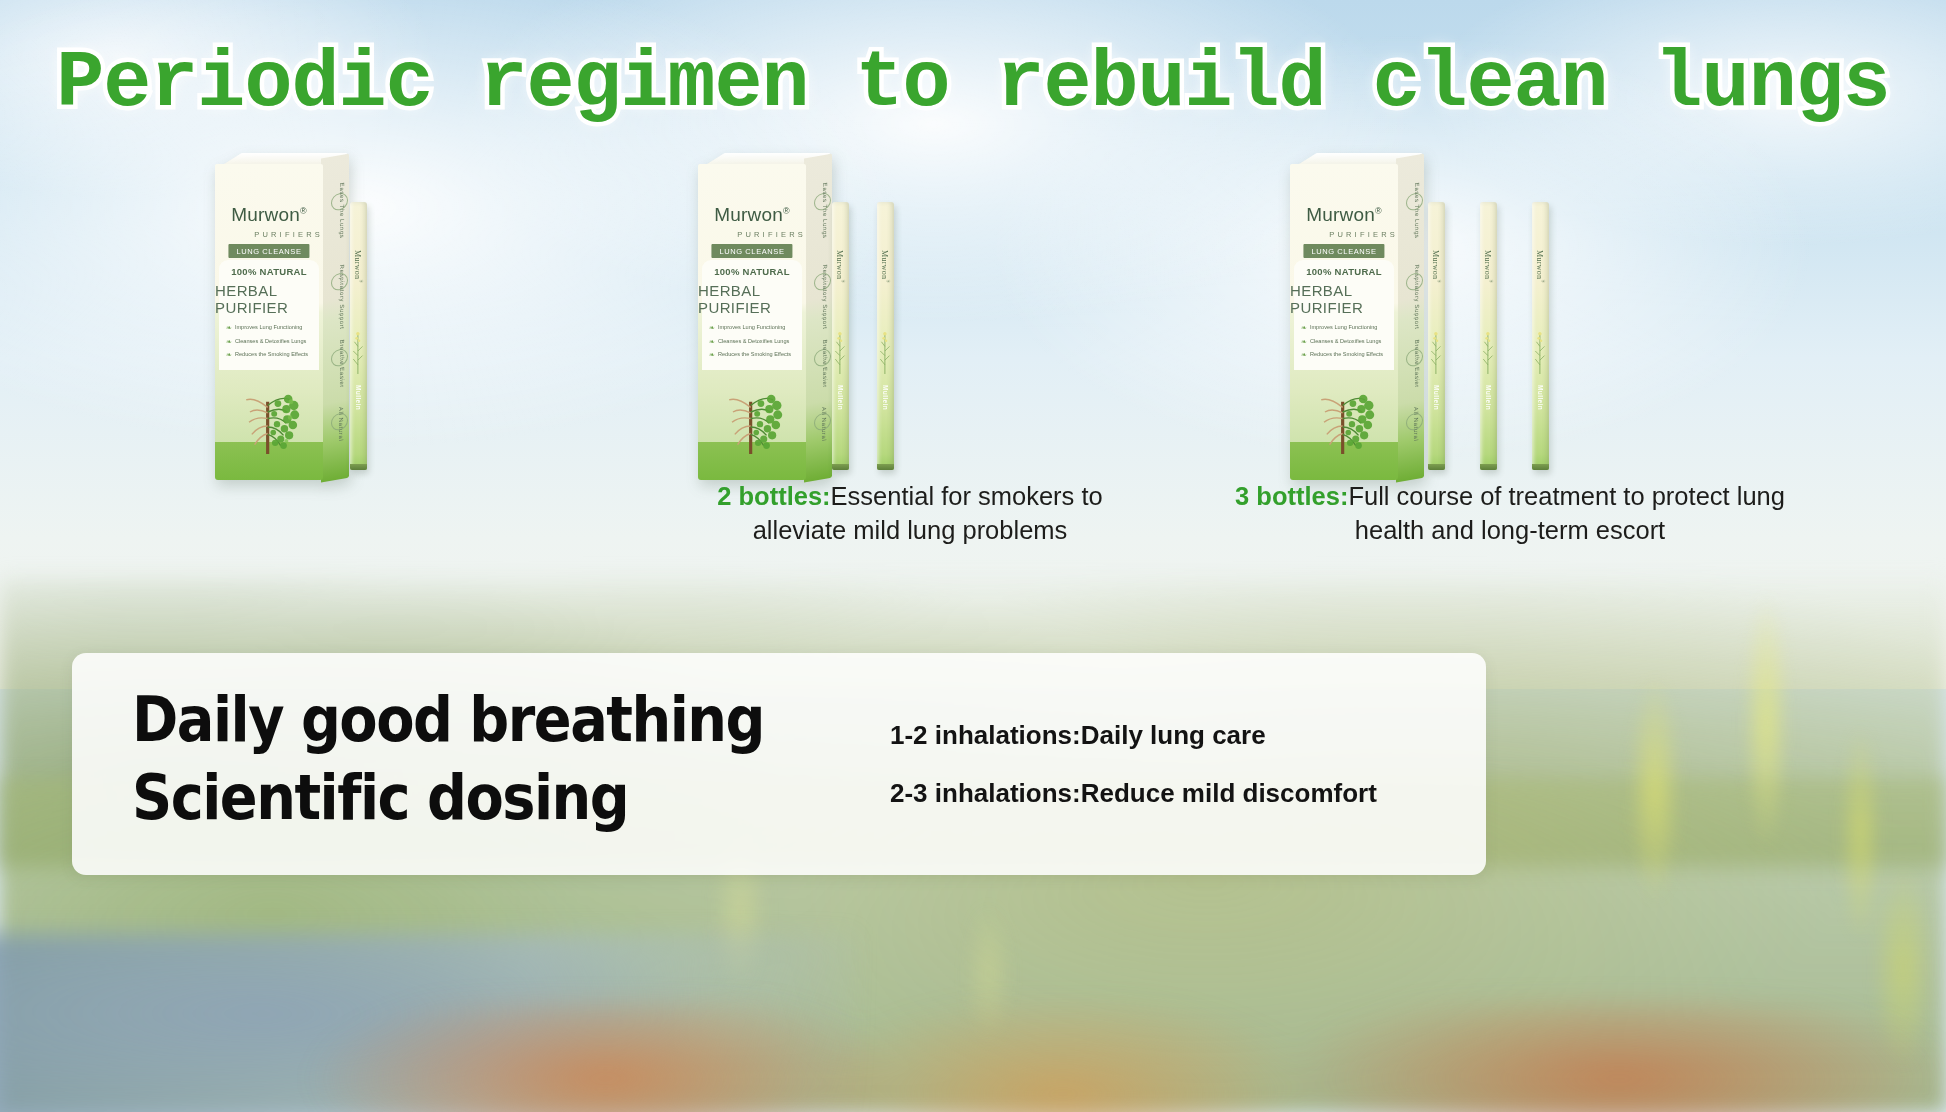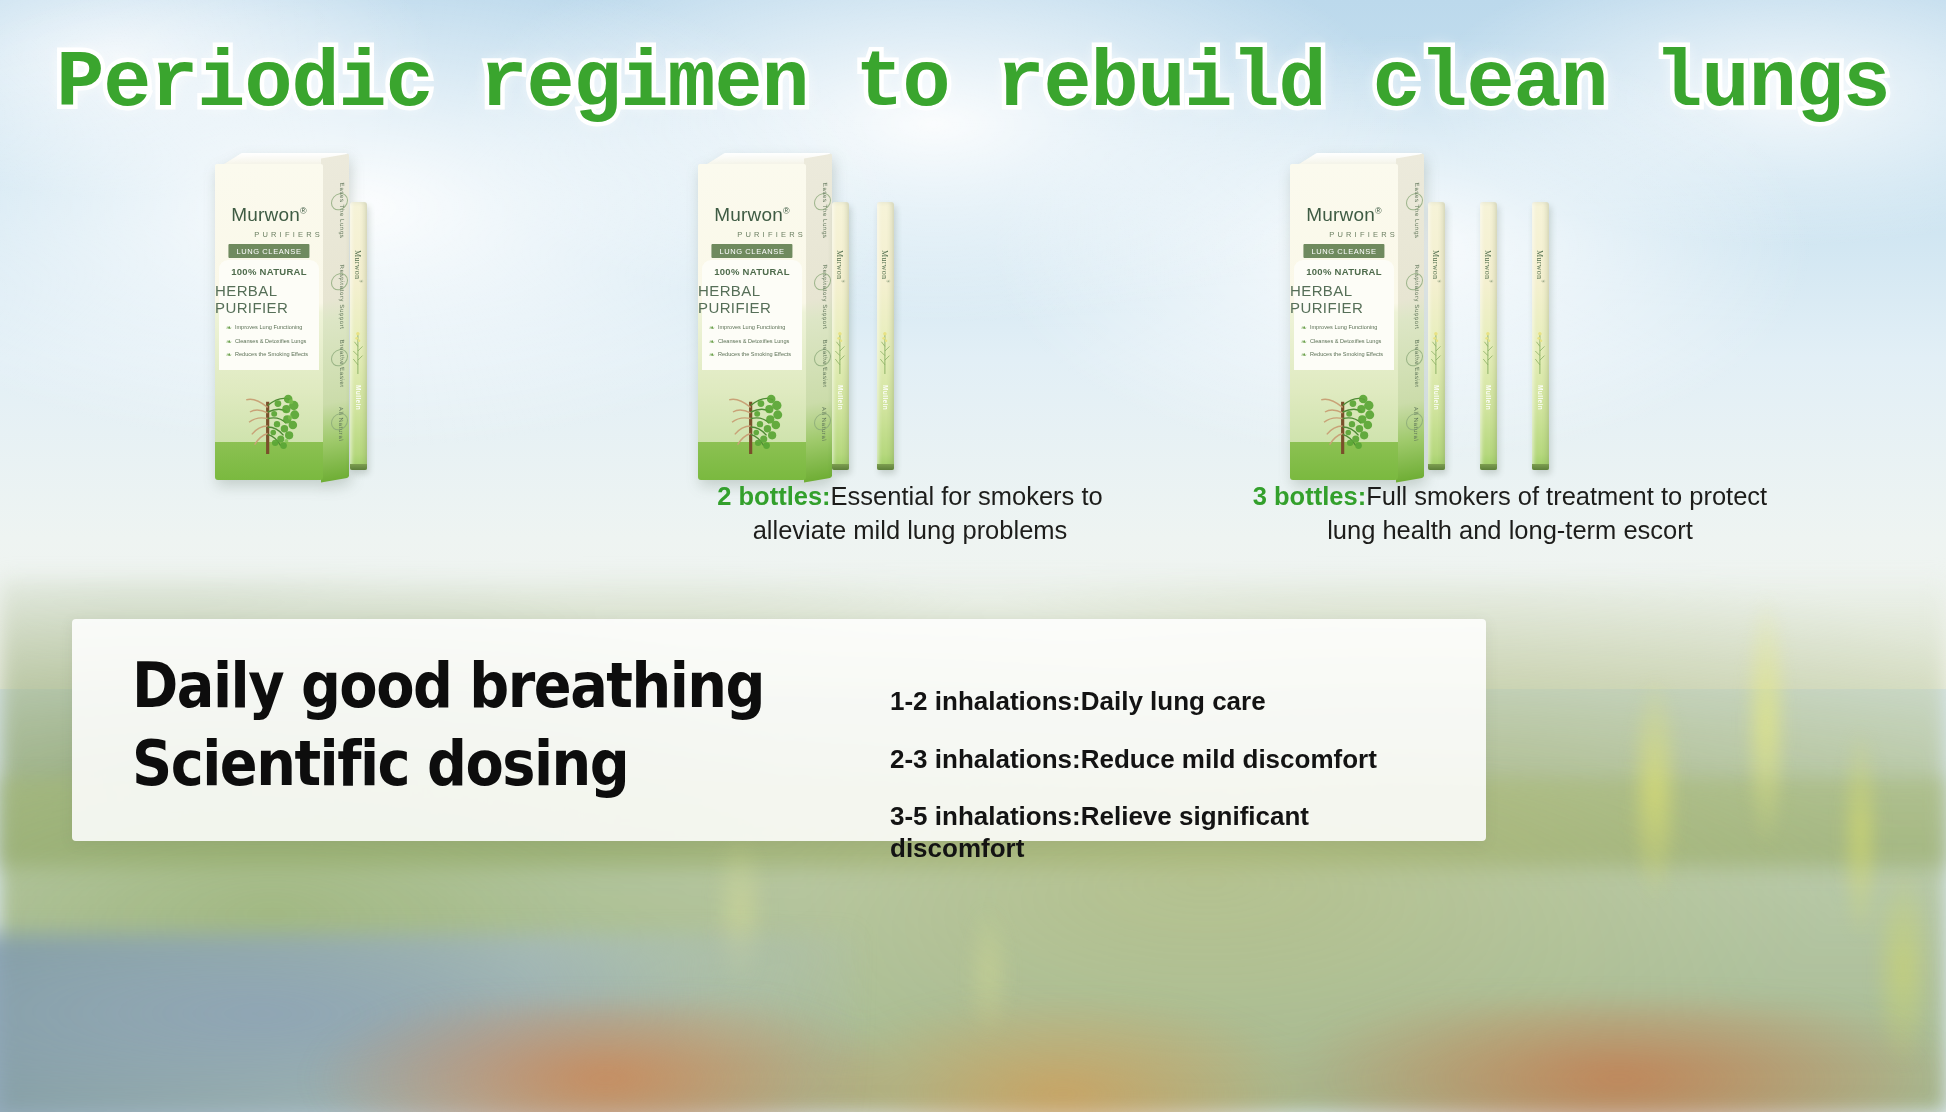--- a/index.html
+++ b/index.html
@@ -203,22 +203,22 @@
   
   .caption {
     position:absolute; top:330px; width:100%;
     text-align:center; font-size:25.5px; line-height:1.33; color:#1d1d1b;
     font-family:"Liberation Sans", sans-serif;
   }
   .caption b { color:#33a02c; font-weight:bold; }
 
   
   .panel {
-    position:absolute; left:72px; top:619px; width:1414px; height:222px;
-    background:rgba(255,255,255,.87); border-radius:4px;
+    position:absolute; left:72px; top:653px; width:1414px; height:222px;
+    background:rgba(255,255,255,.87); border-radius:14px;
     backdrop-filter:blur(2px);
     box-shadow:0 3px 14px rgba(90,100,80,.1);
   }
   .panel-head {
     position:absolute; left:60px; top:28px; width:730px;
     font-family:"DejaVu Sans Condensed","DejaVu Sans", sans-serif;
     font-weight:bold; font-size:62px; line-height:1.26; color:#0d0d0d;
     letter-spacing:-1.5px;
   }
   .panel-list {
@@ -527,29 +527,28 @@
               <circle cx="6" cy="5" r="1.5"></circle>
               <circle cx="5" cy="9" r="1.2"></circle>
               <circle cx="7" cy="11" r="1.1"></circle>
             </g>
         </svg>
         <div class="stick-herb">Mullein</div>
       </div>
 
     </div>
     <div class="caption">
-      <b>3 bottles:</b><span>Full smokers of treatment to protect lung health and long-term escort</span>
+      <b>3 bottles:</b><span>Full course of treatment to protect lung health and long-term escort</span>
     </div>
   </div>
 
 </div>
 
 <div class="panel">
   <div class="panel-head">
     <div>Daily good breathing</div>
     <div>Scientific dosing</div>
   </div>
   <ul class="panel-list">
     <li>1-2 inhalations:Daily lung care</li>
     <li>2-3 inhalations:Reduce mild discomfort</li>
-    <li>3-5 inhalations:Relieve significant discomfort</li>
   </ul>
 </div>
 
 </body></html>

